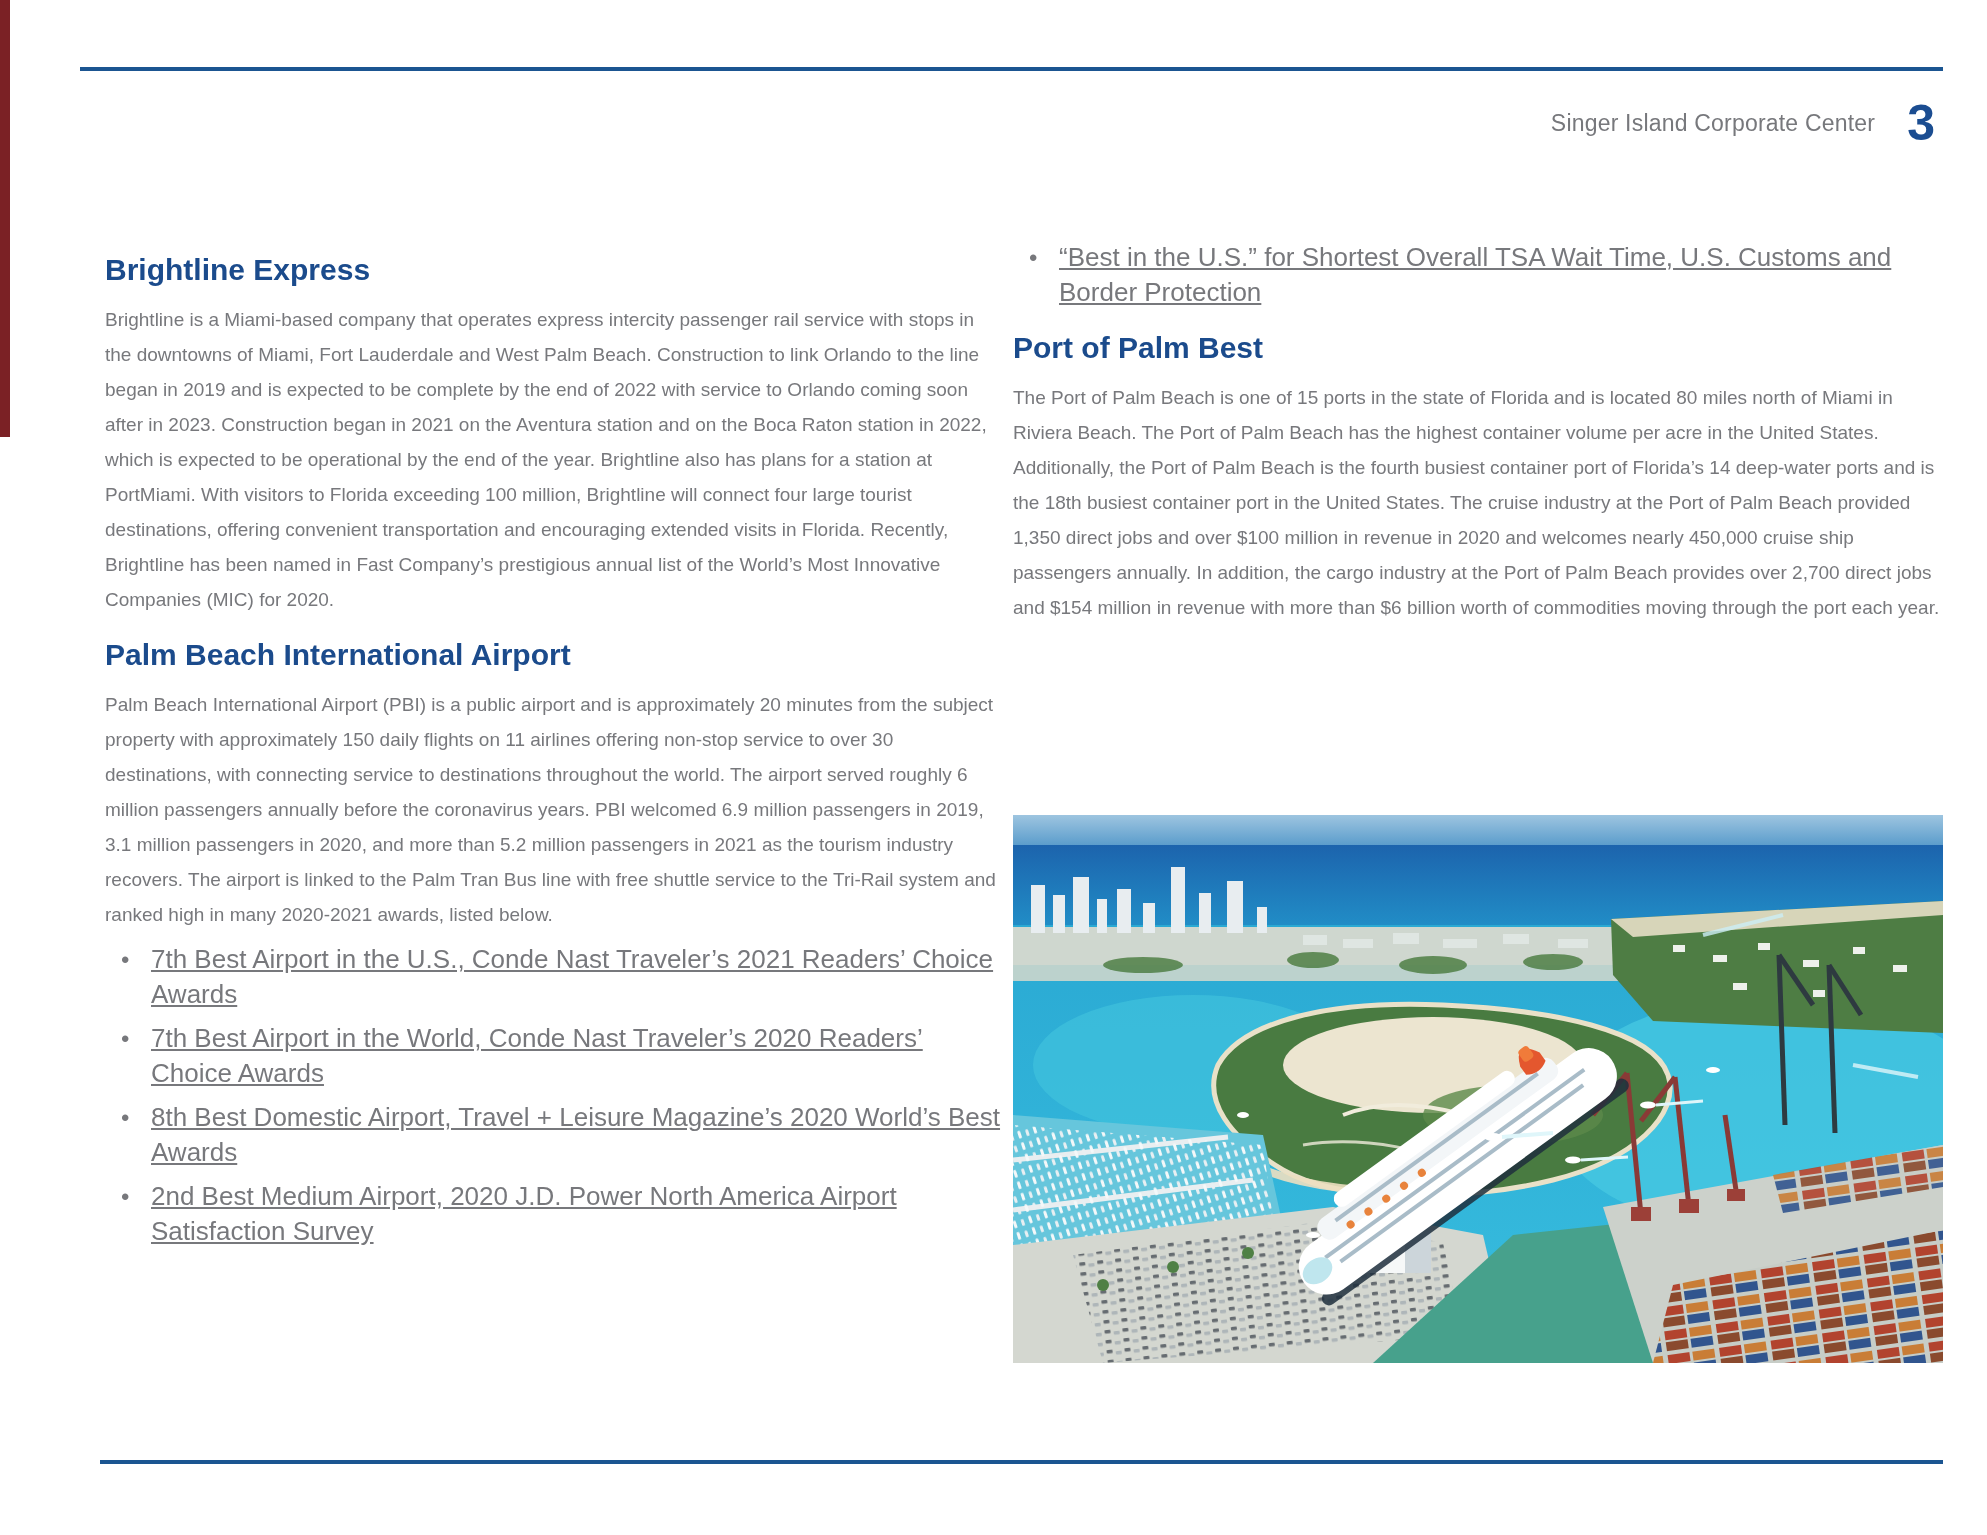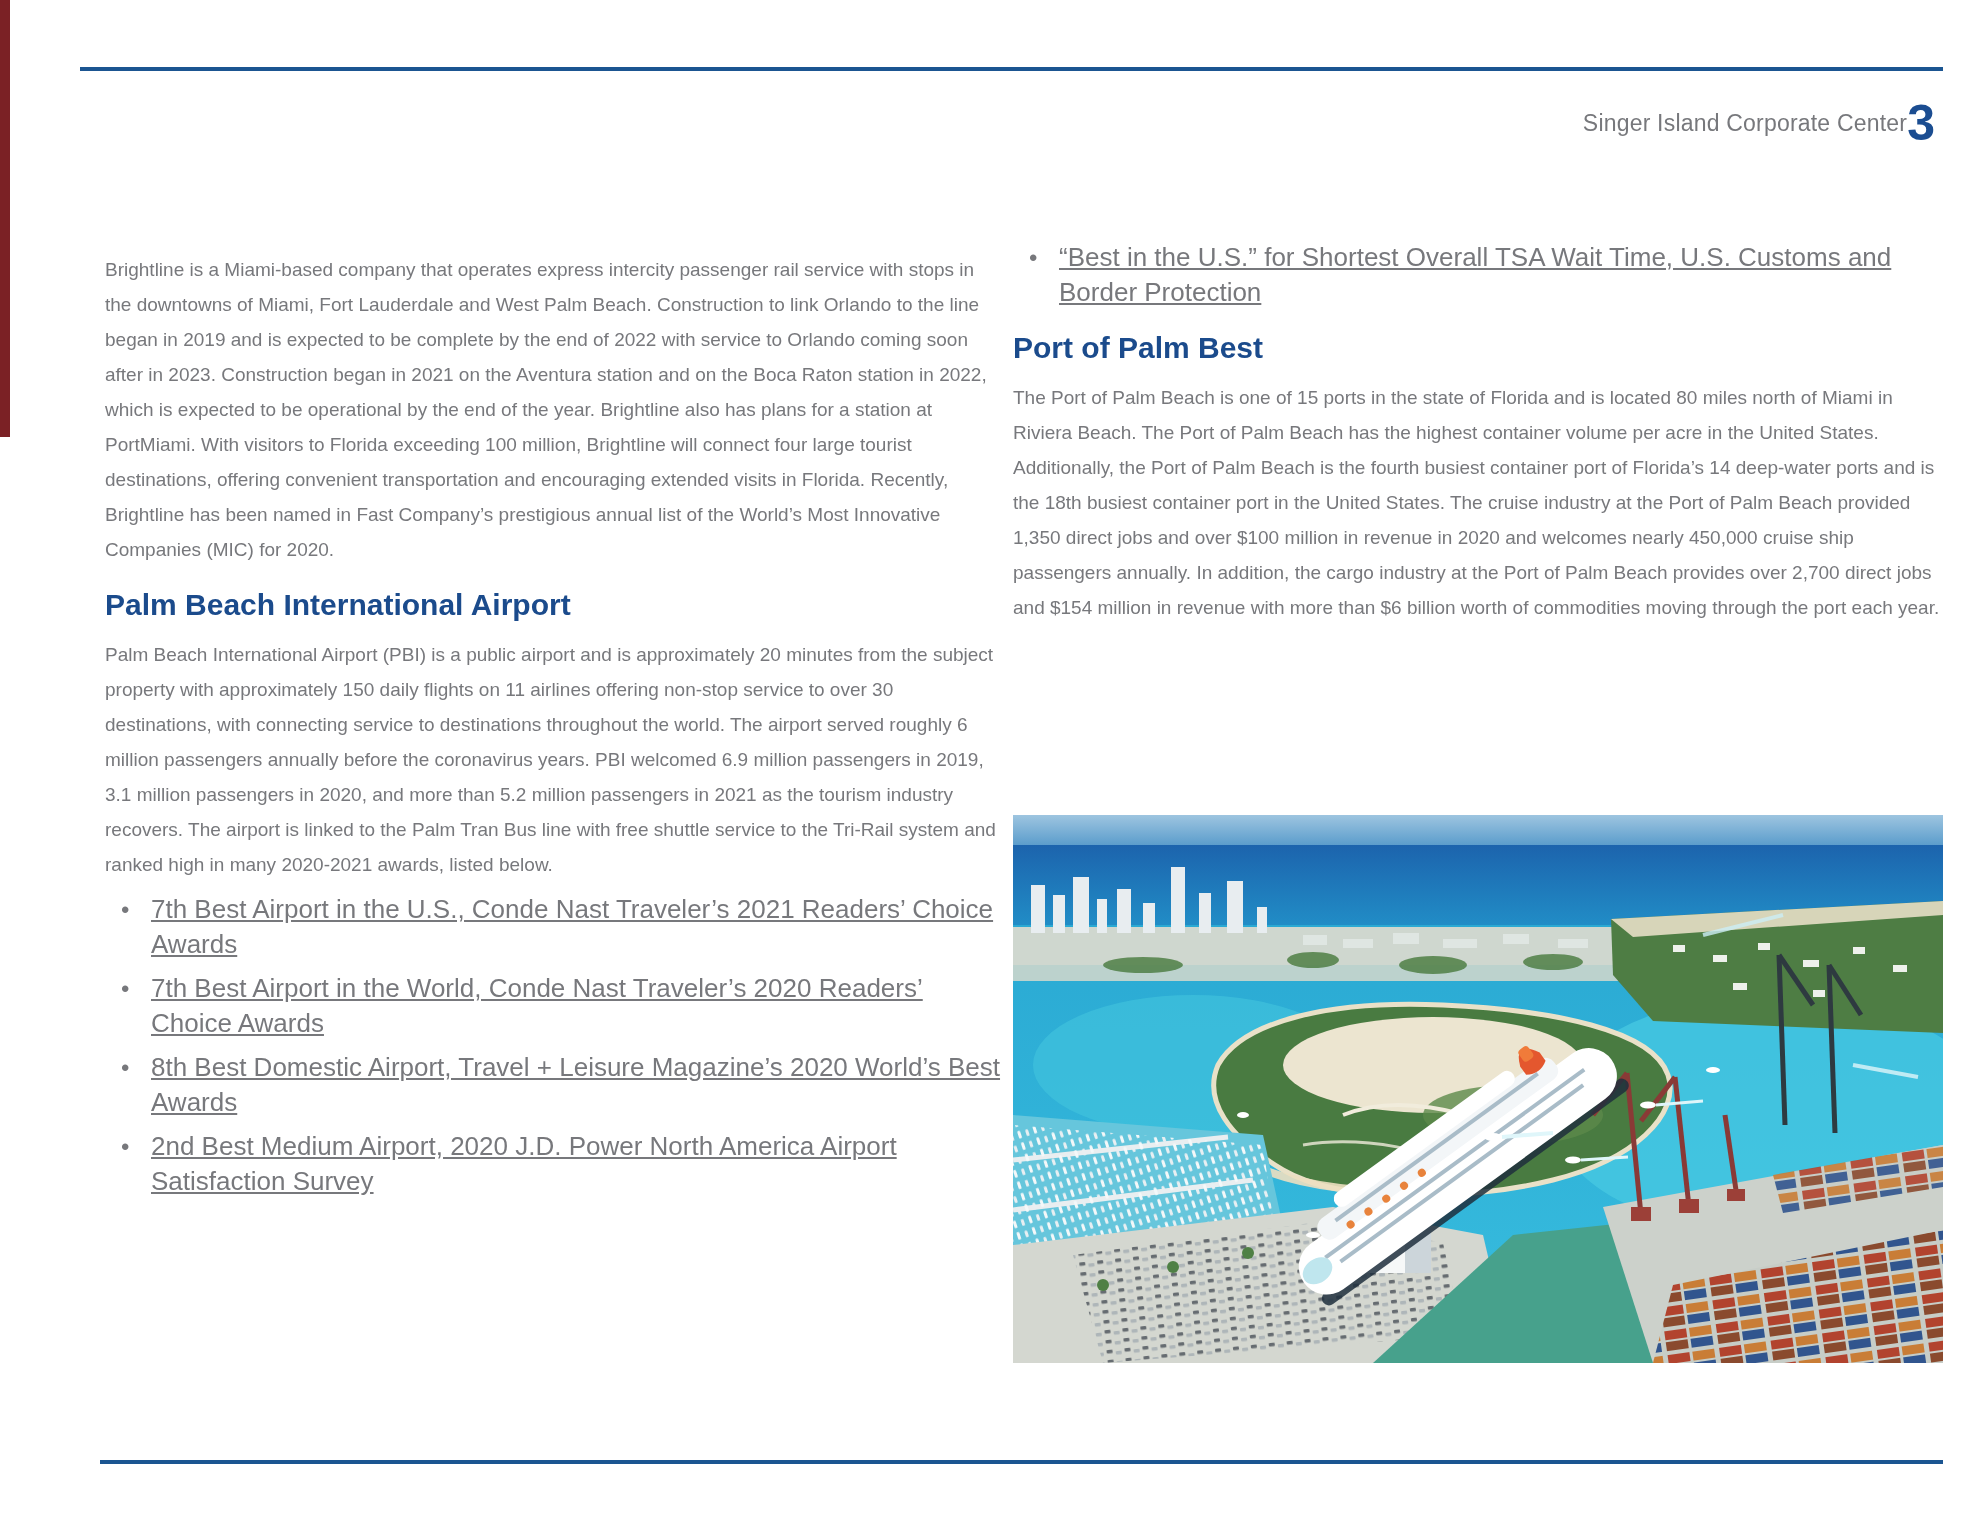--- a/index.html
+++ b/index.html
@@ -4,21 +4,21 @@
 <style>
   html,body{margin:0;padding:0;background:#ffffff;}
   .page{
     position:relative;width:1987px;height:1535px;background:#ffffff;overflow:hidden;
     font-family:"Liberation Sans","DejaVu Sans",sans-serif;color:#77787c;
   }
   .red-accent-bar{position:absolute;left:0;top:0;width:10px;height:437px;background:#7b2125;}
   .rule{position:absolute;height:4px;background:#1b5591;}
   .rule-top{left:80px;top:67px;width:1863px;}
   .rule-bottom{left:100px;top:1460px;width:1843px;}
-  .page-header{position:absolute;top:98px;right:52px;display:flex;align-items:center;}
+  .page-header{position:absolute;top:98px;right:52px;display:flex;align-items:center;gap:32px;}
   .header-title{font-size:23px;color:#77787c;letter-spacing:.2px;}
   .page-number{font-size:50px;font-weight:bold;color:#1b4d91;line-height:1;}
   .col{position:absolute;}
   .col-left{left:105px;top:252px;width:897px;}
   .col-right{left:1013px;top:240px;width:930px;}
   h2.section-heading{
     font-size:30px;line-height:36px;font-weight:bold;color:#1b4b8c;margin:0 0 14px 0;
   }
   h2.mt{margin-top:20px;}
   p.body-text{font-size:19px;line-height:35px;margin:0 0 10px 0;color:#77787c;}
@@ -38,20 +38,21 @@
 
   <div class="red-accent-bar"></div>
   <div class="rule rule-top"></div>
 
   <div class="page-header">
     <span class="header-title">Singer Island Corporate Center</span>
     <span class="page-number">3</span>
   </div>
 
   <div class="col col-left">
+    <h2 class="section-heading">Brightline Express</h2>
     <p class="body-text">Brightline is a Miami-based company that operates express intercity passenger rail service with stops in the downtowns of Miami, Fort Lauderdale and West Palm Beach. Construction to link Orlando to the line began in 2019 and is expected to be complete by the end of 2022 with service to Orlando coming soon after in 2023. Construction began in 2021 on the Aventura station and on the Boca Raton station in 2022, which is expected to be operational by the end of the year. Brightline also has plans for a station at PortMiami. With visitors to Florida exceeding 100 million, Brightline will connect four large tourist destinations, offering convenient transportation and encouraging extended visits in Florida. Recently, Brightline has been named in Fast Company’s prestigious annual list of the World’s Most Innovative Companies (MIC) for 2020.</p>
 
     <h2 class="section-heading mt">Palm Beach International Airport</h2>
     <p class="body-text">Palm Beach International Airport (PBI) is a public airport and is approximately 20 minutes from the subject property with approximately 150 daily flights on 11 airlines offering non-stop service to over 30 destinations, with connecting service to destinations throughout the world. The airport served roughly 6 million passengers annually before the coronavirus years. PBI welcomed 6.9 million passengers in 2019, 3.1 million passengers in 2020, and more than 5.2 million passengers in 2021 as the tourism industry recovers. The airport is linked to the Palm Tran Bus line with free shuttle service to the Tri-Rail system and ranked high in many 2020-2021 awards, listed below.</p>
 
     <ul class="bullet-list">
       <li>
         <span class="bullet-dot">•</span>
         <span class="bullet-text">7th Best Airport in the U.S., Conde Nast Traveler’s 2021 Readers’ Choice Awards</span>
       </li>

